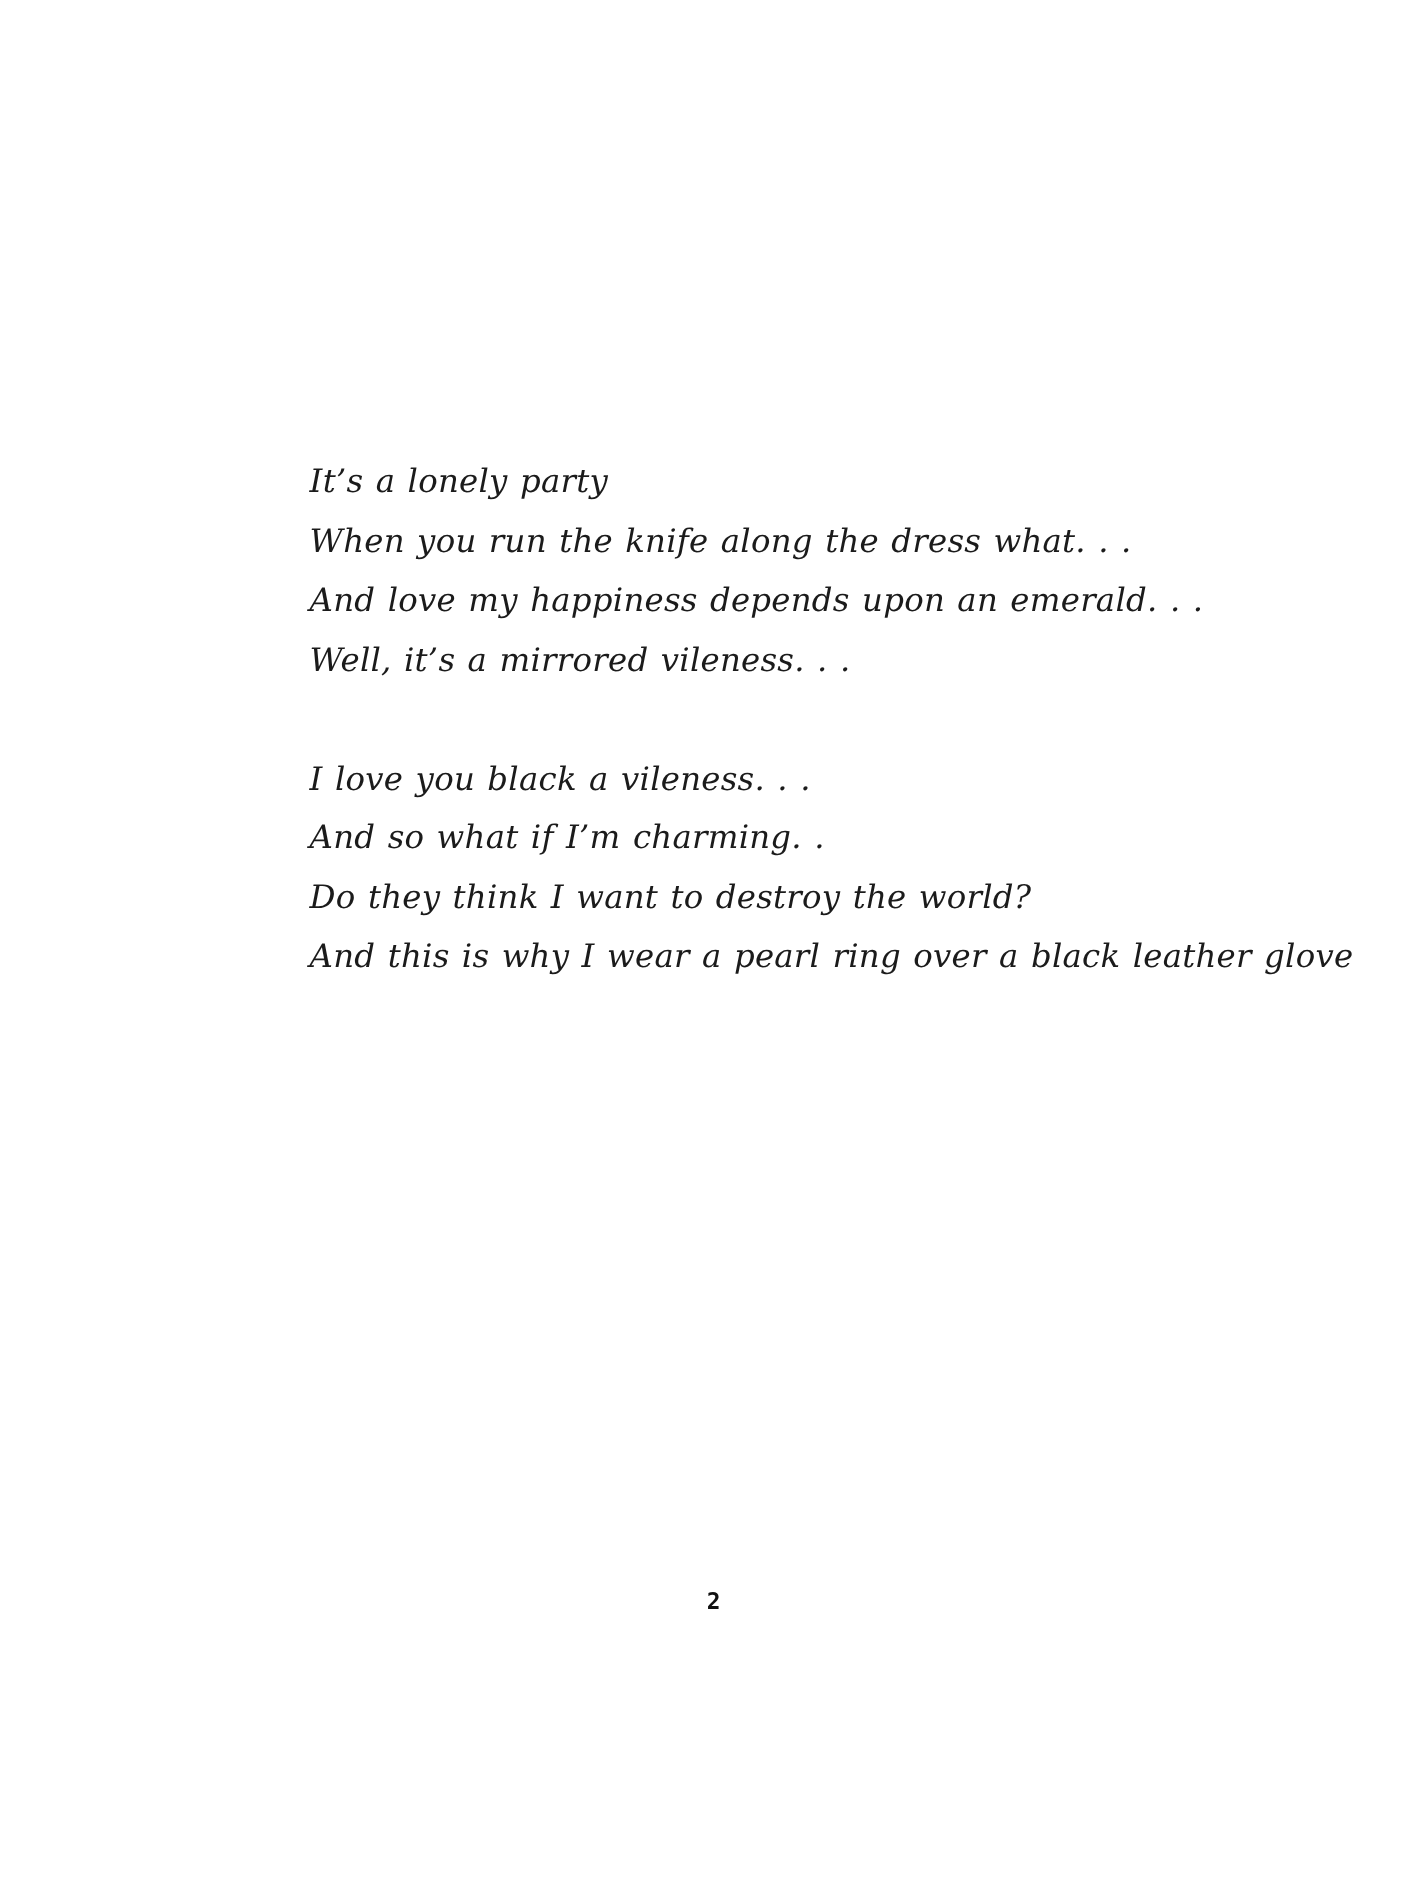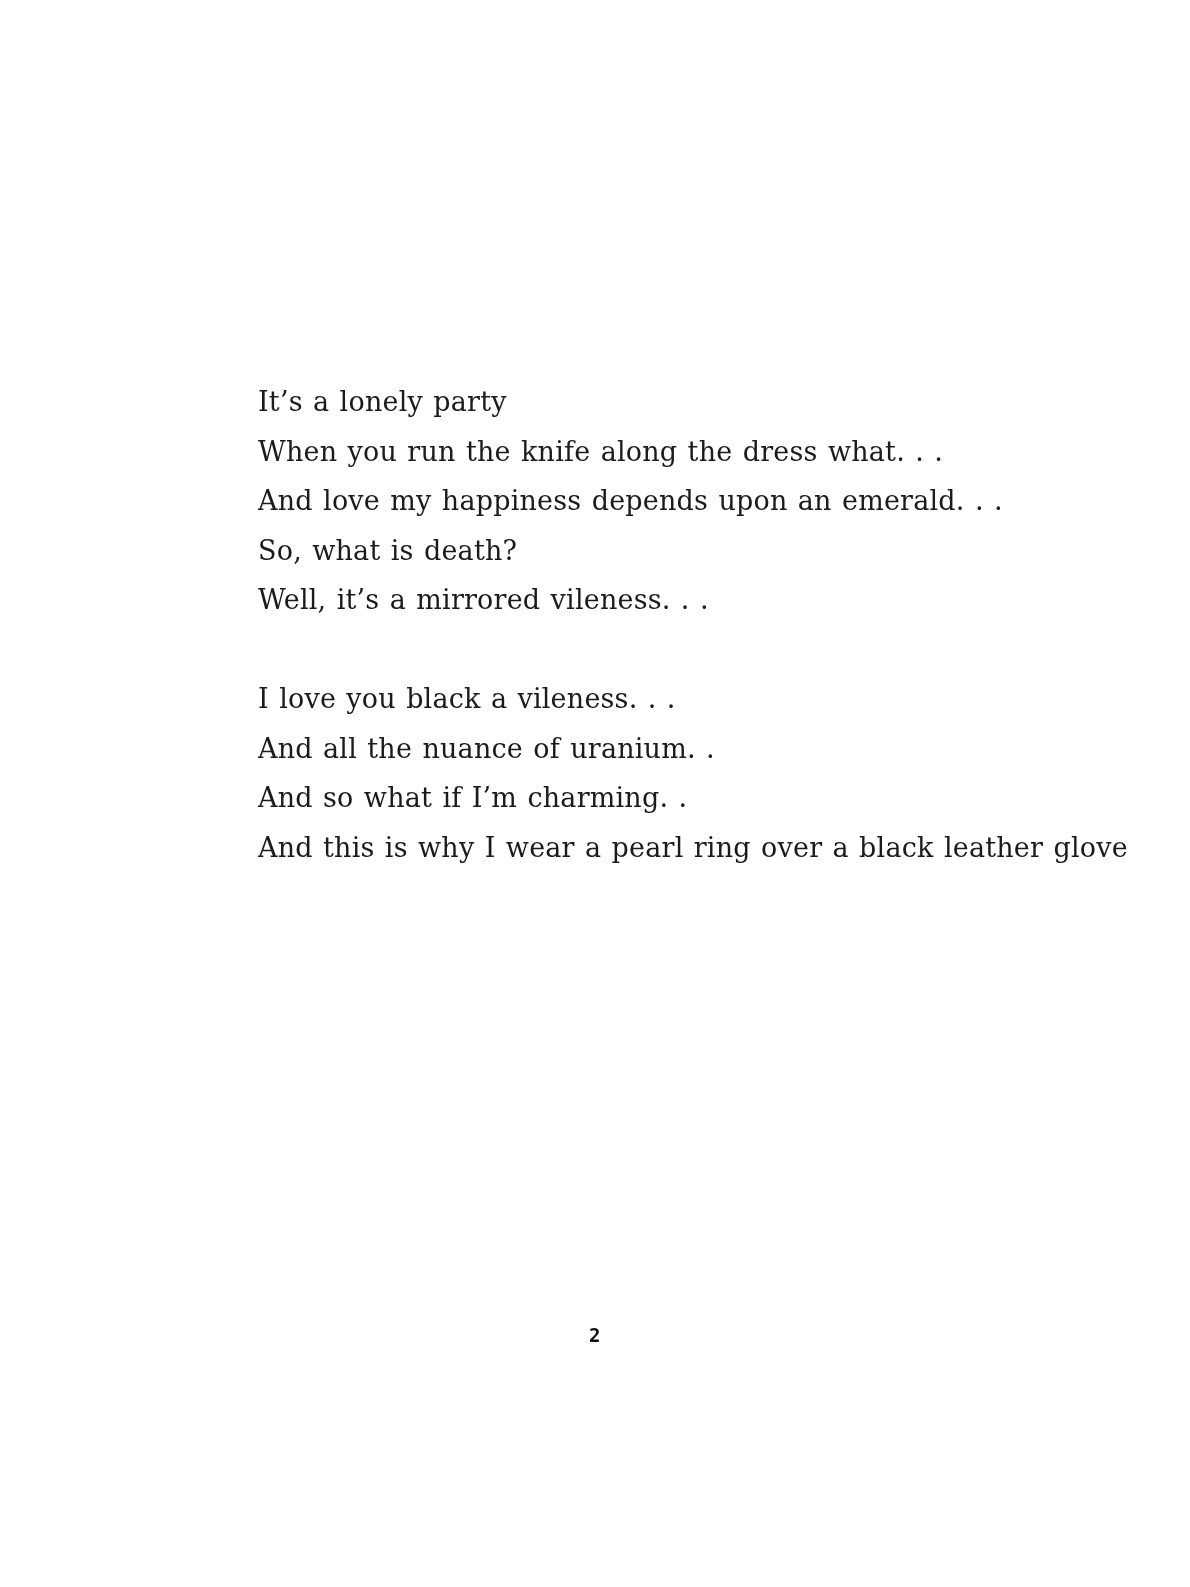--- a/index.html
+++ b/index.html
@@ -32,20 +32,21 @@
   }
   .stanza {
     margin: 0;
     padding: 0;
   }
   .stanza + .stanza {
     margin-top: 49.5px;
   }
   .line {
     white-space: nowrap;
+    font-style: italic;
   }
   .page-number {
     position: absolute;
     top: 1324px;
     left: 0;
     right: 0;
     text-align: center;
     color: #111111;
     font-family: "DejaVu Sans Mono", monospace;
     font-weight: bold;
@@ -57,28 +58,27 @@
 <body>
 
 <div class="page">
 
   <div class="poem">
 
     <div class="stanza">
       <div class="line">It’s a lonely party</div>
       <div class="line">When you run the knife along the dress what. . .</div>
       <div class="line">And love my happiness depends upon an emerald. . .</div>
-      <div class="line">So, what is death?</div>
       <div class="line">Well, it’s a mirrored vileness. . .</div>
     </div>
 
     <div class="stanza">
       <div class="line">I love you black a vileness. . .</div>
-      <div class="line">And all the nuance of uranium. .</div>
       <div class="line">And so what if I’m charming. .</div>
+      <div class="line">Do they think I want to destroy the world?</div>
       <div class="line">And this is why I wear a pearl ring over a black leather glove</div>
     </div>
 
   </div>
 
   <div class="page-number">2</div>
 
 </div>
 
 </body></html>

